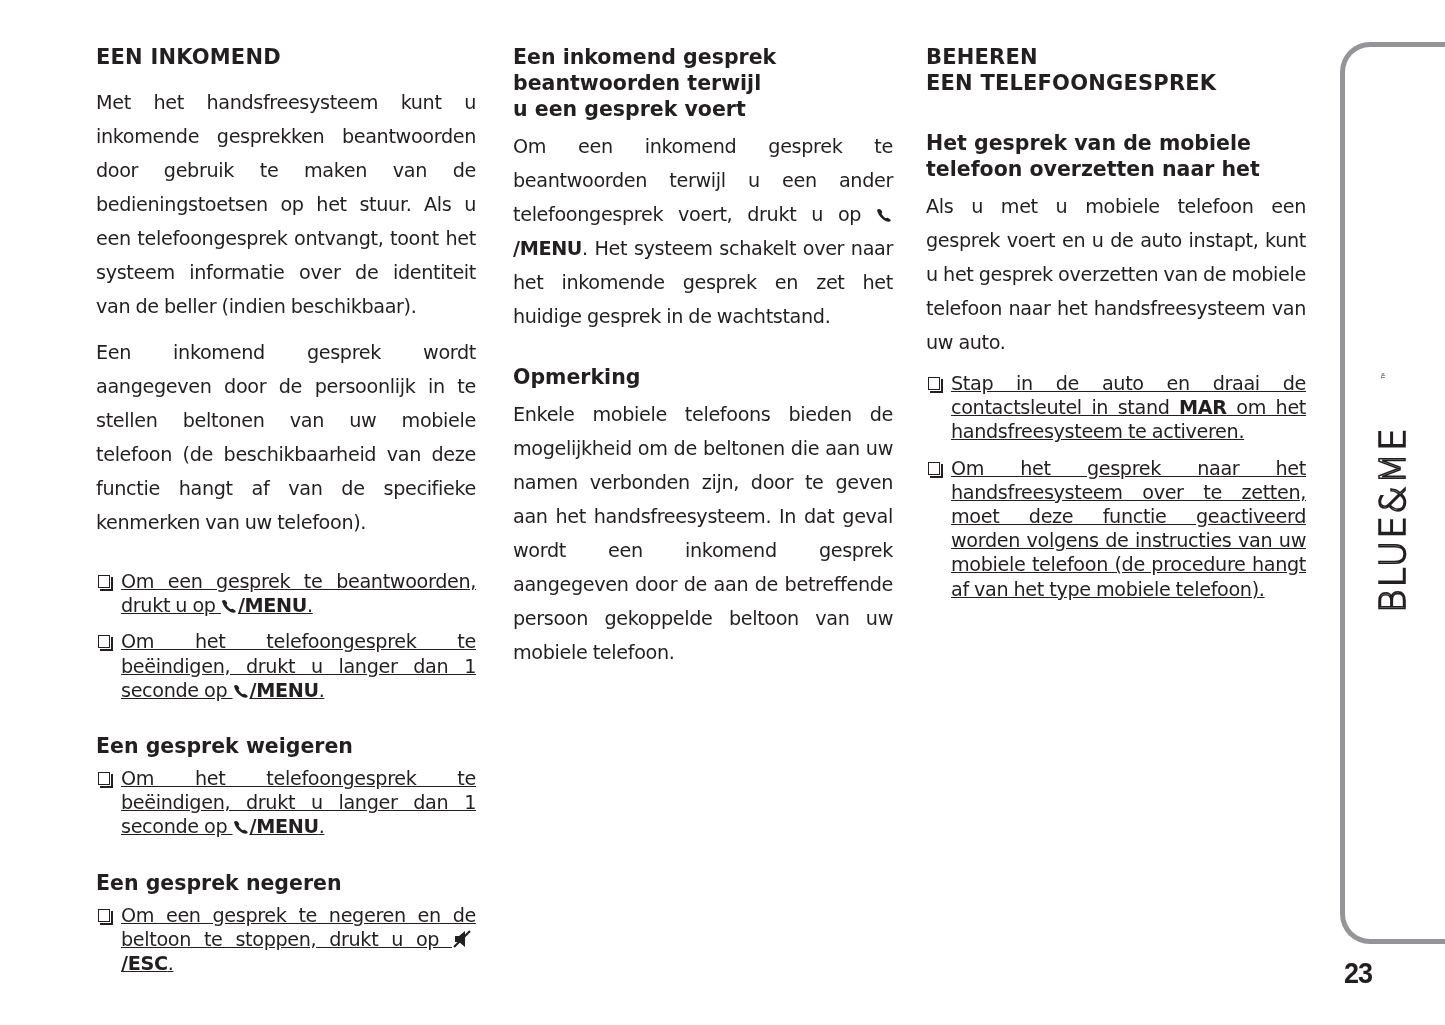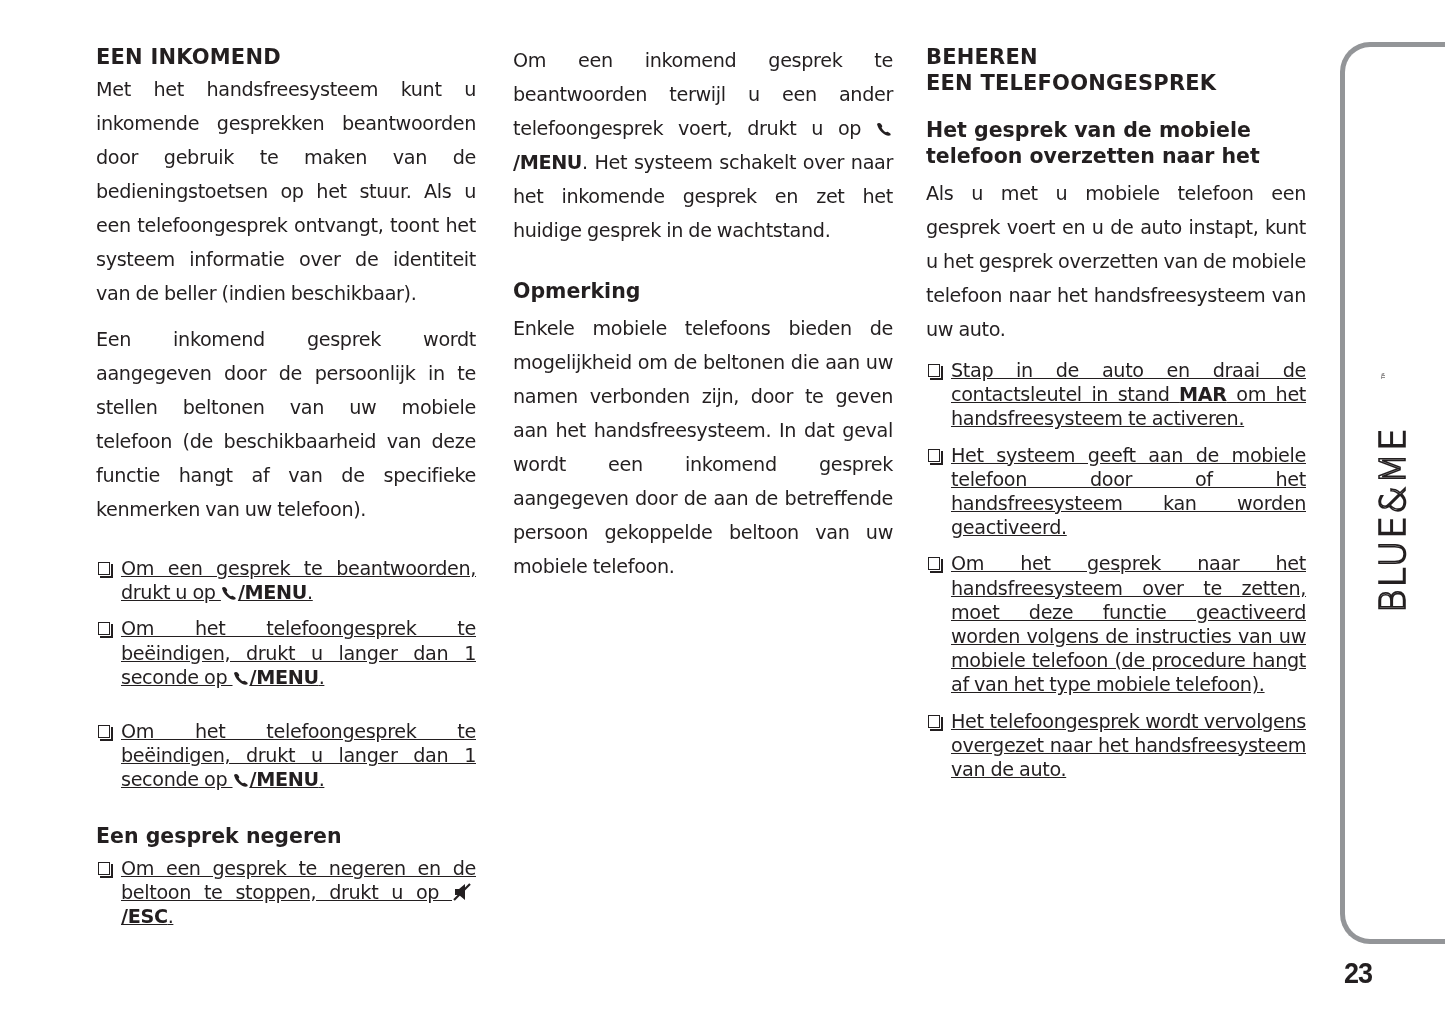--- a/index.html
+++ b/index.html
@@ -3,21 +3,21 @@
   <meta charset="utf-8">
   <style>
     html, body { margin: 0; padding: 0; background: #ffffff; }
     body { width: 1445px; height: 1025px; position: relative; overflow: hidden;
       font-family: "DejaVu Sans", sans-serif; color: #231f20; }
     .col { position: absolute; top: 44px; }
     #col1 { left: 96px; width: 380px; }
     #col2 { left: 513px; width: 380px; }
     #col3 { left: 926px; width: 380px; }
 
-    .h-upper { font-weight: bold; font-size: 21px; line-height: 26px; margin: 0 0 3px 0; letter-spacing: 0.2px; }
+    .h-upper { font-weight: bold; font-size: 21px; line-height: 26px; margin: 0 0 16px 0; letter-spacing: 0.2px; }
     .h-sub { font-weight: bold; font-size: 20.5px; line-height: 26px; margin: 0 0 8px 0; }
     p.body { font-size: 19.2px; line-height: 34px; margin: 0 0 12px 0; text-align: justify;
       letter-spacing: -0.35px; word-spacing: -0.5px; }
     .gap-big { height: 18px; }
 
     ul.bullets { list-style: none; margin: 0 0 10px 0; padding: 0; }
     ul.bullets li { position: relative; padding-left: 25px; font-size: 19.2px; line-height: 24.2px;
       margin-bottom: 12px; text-align: justify; letter-spacing: -0.35px; word-spacing: -0.5px; text-decoration: underline; }
     .box { position: absolute; left: 2px; top: 5px; width: 12px; height: 13px;
       border: 1.6px solid #231f20; box-sizing: border-box; }
@@ -66,20 +66,21 @@
     </li>
     <li>
       <span class="box"></span>
       <span>Om het telefoongesprek te beëindigen, drukt u langer dan 1 seconde op </span><svg class="phone-icon">
           <use href="#phone-sym"></use>
         </svg><span class="key">/MENU</span><span>.</span>
     </li>
   </ul>
   <div class="gap-big"></div>
 
+  <div class="h-sub">Een gesprek weigeren</div>
   <ul class="bullets">
     <li>
       <span class="box"></span>
       <span>Om het telefoongesprek te beëindigen, drukt u langer dan 1 seconde op </span><svg class="phone-icon">
           <use href="#phone-sym"></use>
         </svg><span class="key">/MENU</span><span>.</span>
     </li>
   </ul>
   <div class="gap-big"></div>
 
@@ -88,20 +89,25 @@
     <li>
       <span class="box"></span>
       <span>Om een gesprek te negeren en de beltoon te stoppen, drukt u op </span><svg class="mute-icon">
           <use href="#mute-sym"></use>
         </svg><span class="key">/ESC</span><span>.</span>
     </li>
   </ul>
 </div>
 
 <div class="col" id="col2">
+  <div class="h-sub">
+    <div>Een inkomend gesprek</div>
+    <div>beantwoorden terwijl</div>
+    <div>u een gesprek voert</div>
+  </div>
   <p class="body"><span>Om een inkomend gesprek te beantwoorden terwijl u een ander telefoongesprek voert, drukt u op </span><svg class="phone-icon">
         <use href="#phone-sym"></use>
       </svg><span class="key">/MENU</span><span>. Het systeem schakelt over naar het inkomende gesprek en zet het huidige gesprek in de wachtstand.</span></p>
   <div class="gap-big"></div>
   <div class="h-sub">Opmerking</div>
   <p class="body">Enkele mobiele telefoons bieden de mogelijkheid om de beltonen die aan uw namen verbonden zijn, door te geven aan het handsfreesysteem. In dat geval wordt een inkomend gesprek aangegeven door de aan de betreffende persoon gekoppelde beltoon van uw mobiele telefoon.</p>
 </div>
 
 <div class="col" id="col3">
   <div class="h-upper">
@@ -114,29 +120,21 @@
     <div>telefoon overzetten naar het</div>
   </div>
   <p class="body">Als u met u mobiele telefoon een gesprek voert en u de auto instapt, kunt u het gesprek overzetten van de mobiele telefoon naar het handsfreesysteem van uw auto.</p>
   <ul class="bullets">
     <li>
       <span class="box"></span>
       <span>Stap in de auto en draai de contactsleutel in stand </span><span class="key">MAR</span><span> om het handsfreesysteem te activeren.</span>
     </li>
     <li>
       <span class="box"></span>
-      <span>Het systeem geeft aan de mobiele telefoon door of het handsfreesysteem kan worden geactiveerd.</span>
-    </li>
-    <li>
-      <span class="box"></span>
       <span>Om het gesprek naar het handsfreesysteem over te zetten, moet deze functie geactiveerd worden volgens de instructies van uw mobiele telefoon (de procedure hangt af van het type mobiele telefoon).</span>
-    </li>
-    <li>
-      <span class="box"></span>
-      <span>Het telefoongesprek wordt vervolgens overgezet naar het handsfreesysteem van de auto.</span>
     </li>
   </ul>
 </div>
 
 <div id="side-tab"></div>
 <svg id="brand" viewBox="0 0 40 244">
   <text x="0" y="0" transform="translate(32,240) rotate(-90)" font-family="DejaVu Sans, sans-serif" font-size="36" font-weight="300" fill="none" stroke="#231f20" stroke-width="1.6" letter-spacing="2">BLUE&amp;ME</text>
   <text x="0" y="0" transform="translate(12,6) rotate(-90)" font-family="DejaVu Sans, sans-serif" font-size="5" fill="#231f20">TM</text>
 </svg>
 

